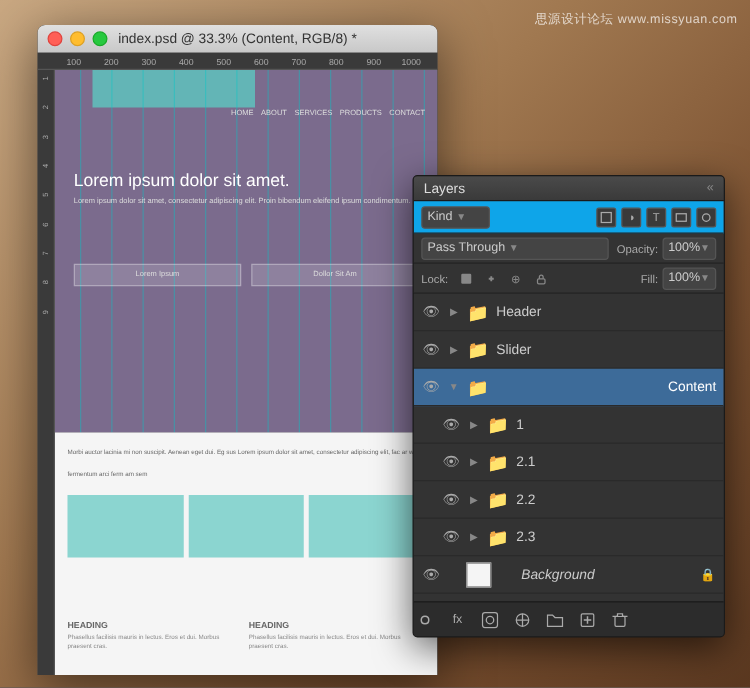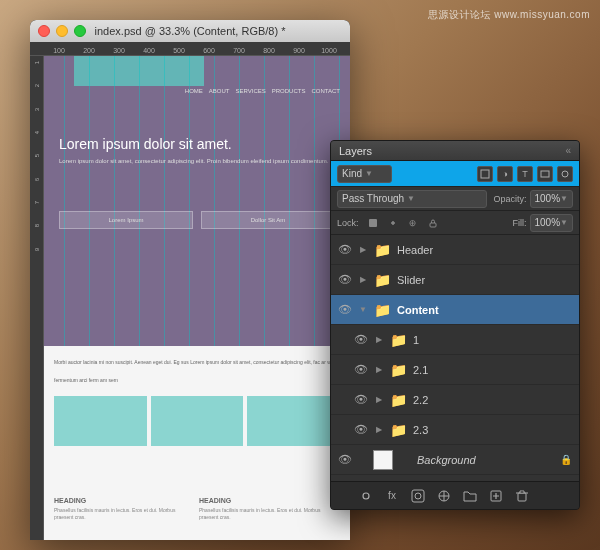--- a/index.html
+++ b/index.html
@@ -478,37 +478,38 @@
       color: #8a8a8a;
     }
 
     .layer-name {
       font-size: 11px;
       color: #ccc;
       flex: 1;
     }
 
     .layer-name.bold {
-      font-weight: 700;
+      font-weight: 400;
       color: #fff;
+      text-align: right;
     }
 
     .layer-lock {
       font-size: 10px;
       color: #888;
     }
 
     
     .layers-bottom {
       height: 28px;
       background: #2c2c2c;
       border-top: 1px solid #1a1a1a;
       display: flex;
       align-items: center;
-      padding: 0 26px;
+      padding: 0 0;
       gap: 8px;
       flex-shrink: 0;
     }
 
     .layers-btn {
       width: 18px;
       height: 18px;
       display: flex;
       align-items: center;
       justify-content: center;

